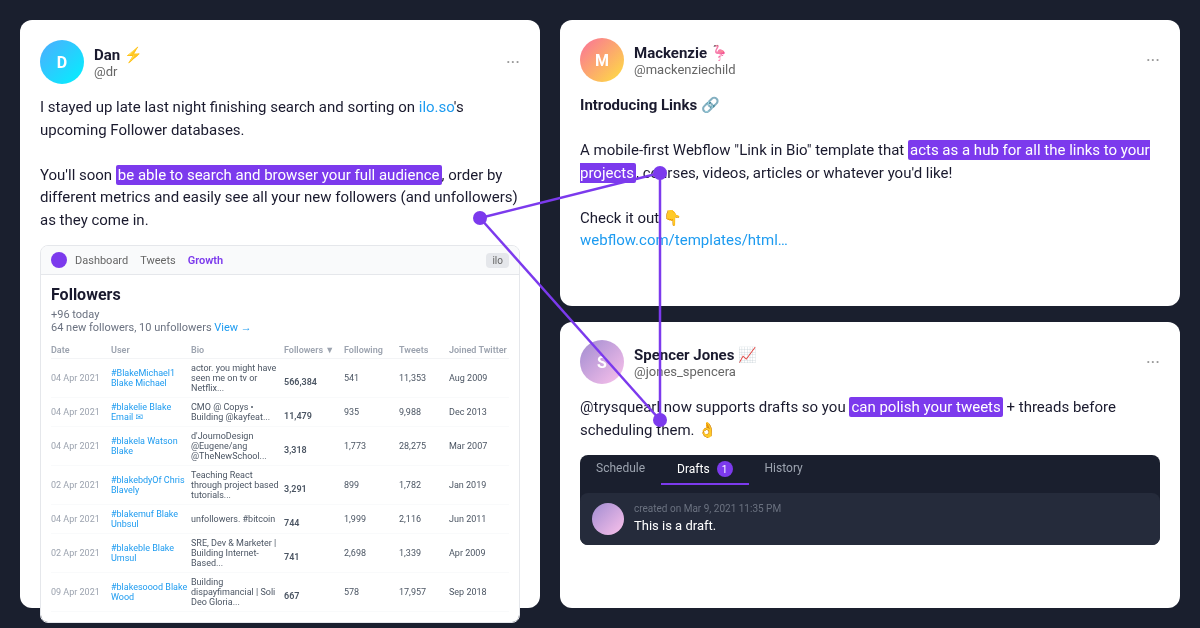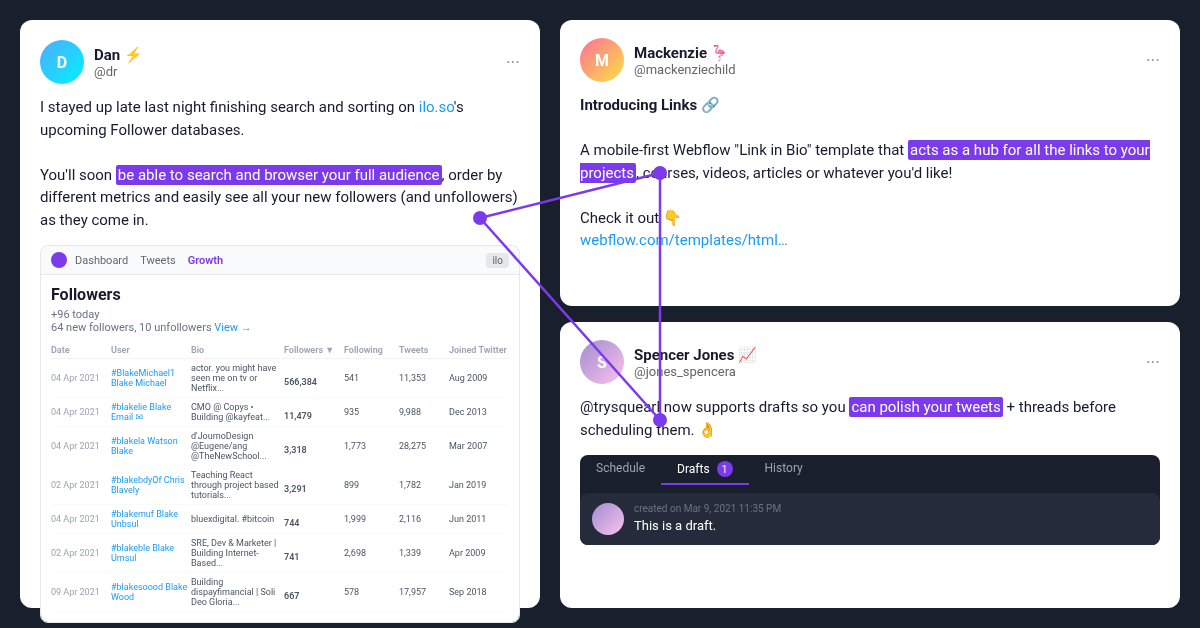--- a/index.html
+++ b/index.html
@@ -389,21 +389,21 @@
           <span class="user-link">#blakebdyOf Chris Blavely</span>
           <span>Teaching React through project based tutorials...</span>
           <span class="followers">3,291</span>
           <span>899</span>
           <span>1,782</span>
           <span>Jan 2019</span>
         </div>
         <div class="table-row">
           <span class="date">04 Apr 2021</span>
           <span class="user-link">#blakemuf Blake Unbsul</span>
-          <span>bluexdigital. #bitcoin</span>
+          <span>unfollowers. #bitcoin</span>
           <span class="followers">744</span>
           <span>1,999</span>
           <span>2,116</span>
           <span>Jun 2011</span>
         </div>
         <div class="table-row">
           <span class="date">02 Apr 2021</span>
           <span class="user-link">#blakeble Blake Umsul</span>
           <span>SRE, Dev &amp; Marketer | Building Internet-Based...</span>
           <span class="followers">741</span>

